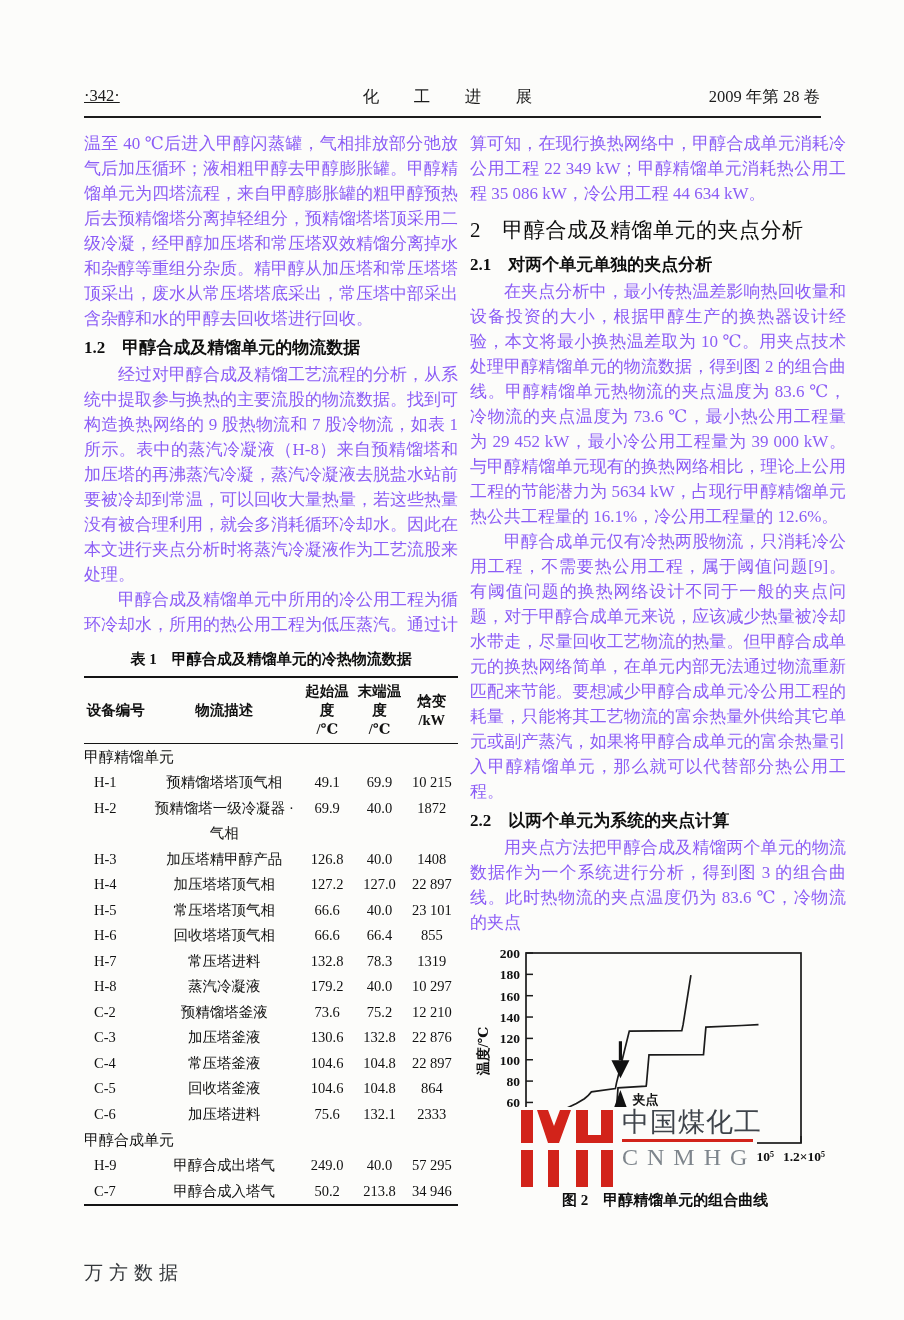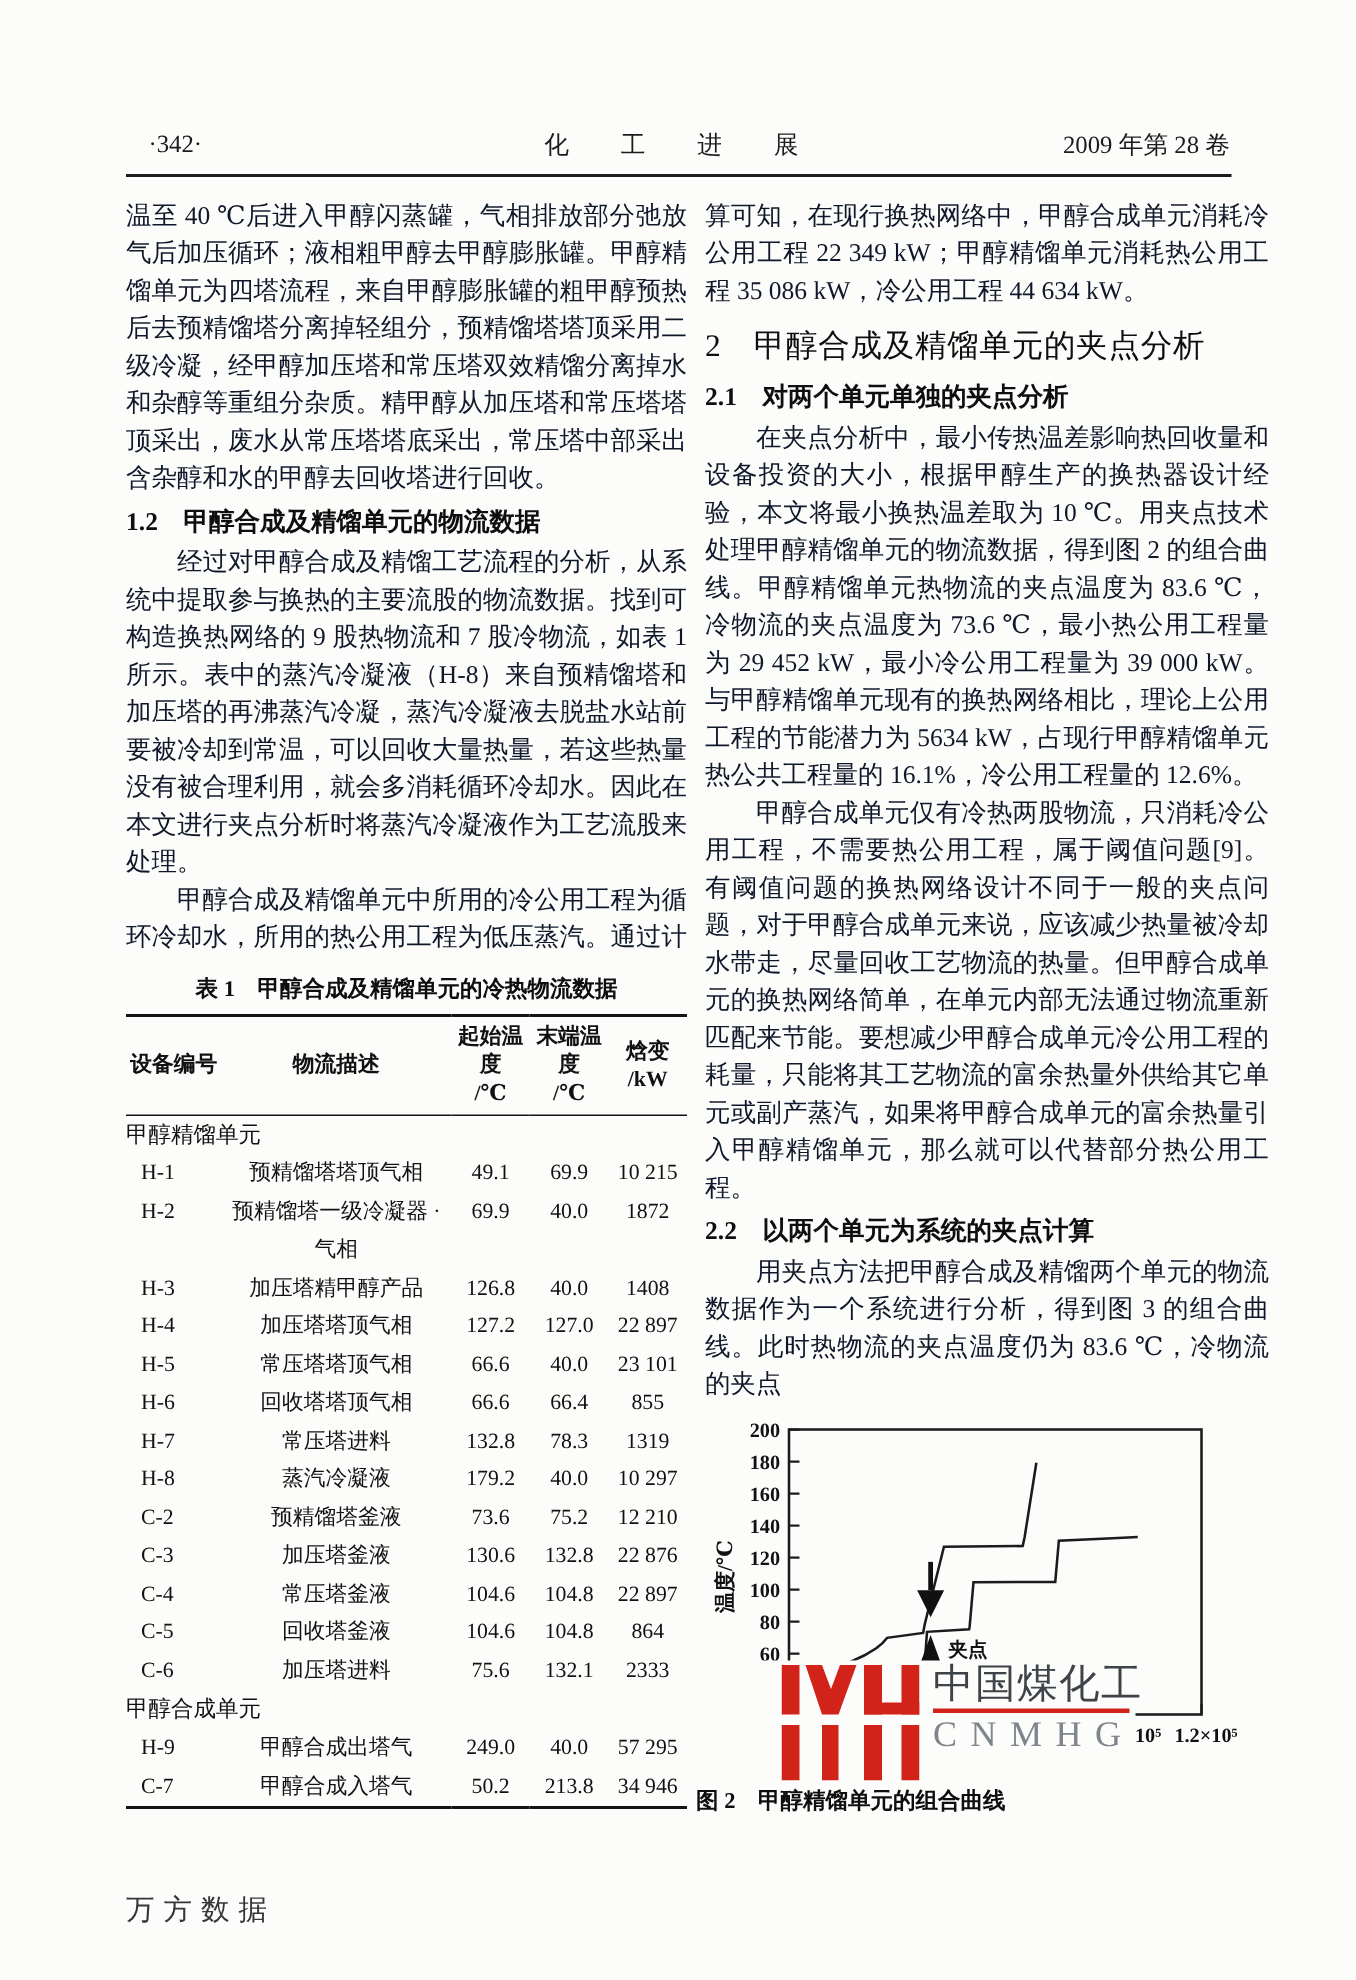--- a/index.html
+++ b/index.html
@@ -9,50 +9,50 @@
     font-family:"Liberation Serif","DejaVu Serif",serif;
     overflow:hidden;
   }
   
   .hdr-item{position:absolute;top:86px;font-size:16.5px;color:#1b1b1b;white-space:nowrap;}
   .hdr-rule{position:absolute;left:84px;top:116px;width:737px;height:2.4px;background:#1c1c1c;}
   
   .col{position:absolute;top:131px;}
   .col-left{left:84px;width:374px;}
   .col-right{left:470px;width:376px;}
-  .para{font-size:17px;line-height:25px;text-align:justify;color:#0f172a;}
+  .para{font-size:17px;line-height:25px;text-align:justify;color:#8b5cf6;}
   .indent{text-indent:2em;}
   .h-sub{font-size:17px;font-weight:700;line-height:29px;margin-top:2px;color:#0e0e0e;}
   .h-main{font-size:21px;font-weight:400;line-height:34px;margin:7px 0 3px 0;letter-spacing:.5px;color:#0e0e0e;white-space:nowrap;}
   .table-title{font-size:15px;font-weight:700;text-align:center;margin:13px 0 7px 0;color:#0e0e0e;}
   
   table.stream-table{width:100%;border-collapse:collapse;border-top:2.2px solid #141414;border-bottom:2.2px solid #141414;font-size:14.5px;color:#111;}
   table.stream-table th{border-bottom:1.6px solid #141414;font-weight:700;padding:4px 0;line-height:19px;vertical-align:middle;font-size:14.5px;}
   table.stream-table td{text-align:center;line-height:25.5px;padding:0;vertical-align:top;}
   table.stream-table td.code{text-align:left;padding-left:10px;}
   table.stream-table td.desc{white-space:pre-line;}
   table.stream-table tr.section td{text-align:left;font-size:15px;line-height:26px;}
   
   .figure{position:relative;width:402px;height:282px;margin-top:4px;left:-6px;}
-  .fig-caption{position:absolute;left:0;top:252px;width:402px;font-size:15px;font-weight:700;color:#0e0e0e;}
+  .fig-caption{position:absolute;left:0;top:252px;width:402px;text-align:center;font-size:15px;font-weight:700;color:#0e0e0e;}
   
   .wm{position:absolute;left:31px;top:168px;width:236px;height:82px;background:#fcfcfa;display:flex;align-items:flex-start;z-index:5;padding-left:26px;}
   .wm-logo{flex:0 0 auto;margin-top:3px;}
   .wm-text{margin-left:9px;}
   .wm-cn{font-size:27px;line-height:31px;color:#3e434a;letter-spacing:1px;white-space:nowrap;font-family:"Liberation Sans","DejaVu Sans",sans-serif;}
   .wm-underline{height:3px;width:131px;background:#d2231a;margin:1px 0 3px 0;}
   .wm-en{font-size:24px;line-height:25px;color:#7e858c;letter-spacing:9px;white-space:nowrap;font-family:Liberation Serif, serif;}
   
   .footer-mark{position:absolute;left:84px;top:1260px;font-size:19px;letter-spacing:6px;color:#33363a;font-family:"Liberation Sans","DejaVu Sans",sans-serif;}
 </style>
 </head>
 <body>
 
 <div>
-  <span class="hdr-item" style="left:99px;">·342·</span>
+  <span class="hdr-item" style="left:84px;text-decoration:underline;">·342·</span>
   <span class="hdr-item" style="left:50%;transform:translateX(-50%);letter-spacing:9px;">化　工　进　展</span>
   <span class="hdr-item" style="right:84px;">2009 年第 28 卷</span>
   <div class="hdr-rule"></div>
 </div>
 
 <div class="col col-left">
   <div class="para">温至 40 ℃后进入甲醇闪蒸罐，气相排放部分弛放气后加压循环；液相粗甲醇去甲醇膨胀罐。甲醇精馏单元为四塔流程，来自甲醇膨胀罐的粗甲醇预热后去预精馏塔分离掉轻组分，预精馏塔塔顶采用二级冷凝，经甲醇加压塔和常压塔双效精馏分离掉水和杂醇等重组分杂质。精甲醇从加压塔和常压塔塔顶采出，废水从常压塔塔底采出，常压塔中部采出含杂醇和水的甲醇去回收塔进行回收。</div>
   <div class="h-sub">1.2　甲醇合成及精馏单元的物流数据</div>
   <div class="para indent">经过对甲醇合成及精馏工艺流程的分析，从系统中提取参与换热的主要流股的物流数据。找到可构造换热网络的 9 股热物流和 7 股冷物流，如表 1 所示。表中的蒸汽冷凝液（H-8）来自预精馏塔和加压塔的再沸蒸汽冷凝，蒸汽冷凝液去脱盐水站前要被冷却到常温，可以回收大量热量，若这些热量没有被合理利用，就会多消耗循环冷却水。因此在本文进行夹点分析时将蒸汽冷凝液作为工艺流股来处理。</div>
   <div class="para indent">甲醇合成及精馏单元中所用的冷公用工程为循环冷却水，所用的热公用工程为低压蒸汽。通过计</div>

